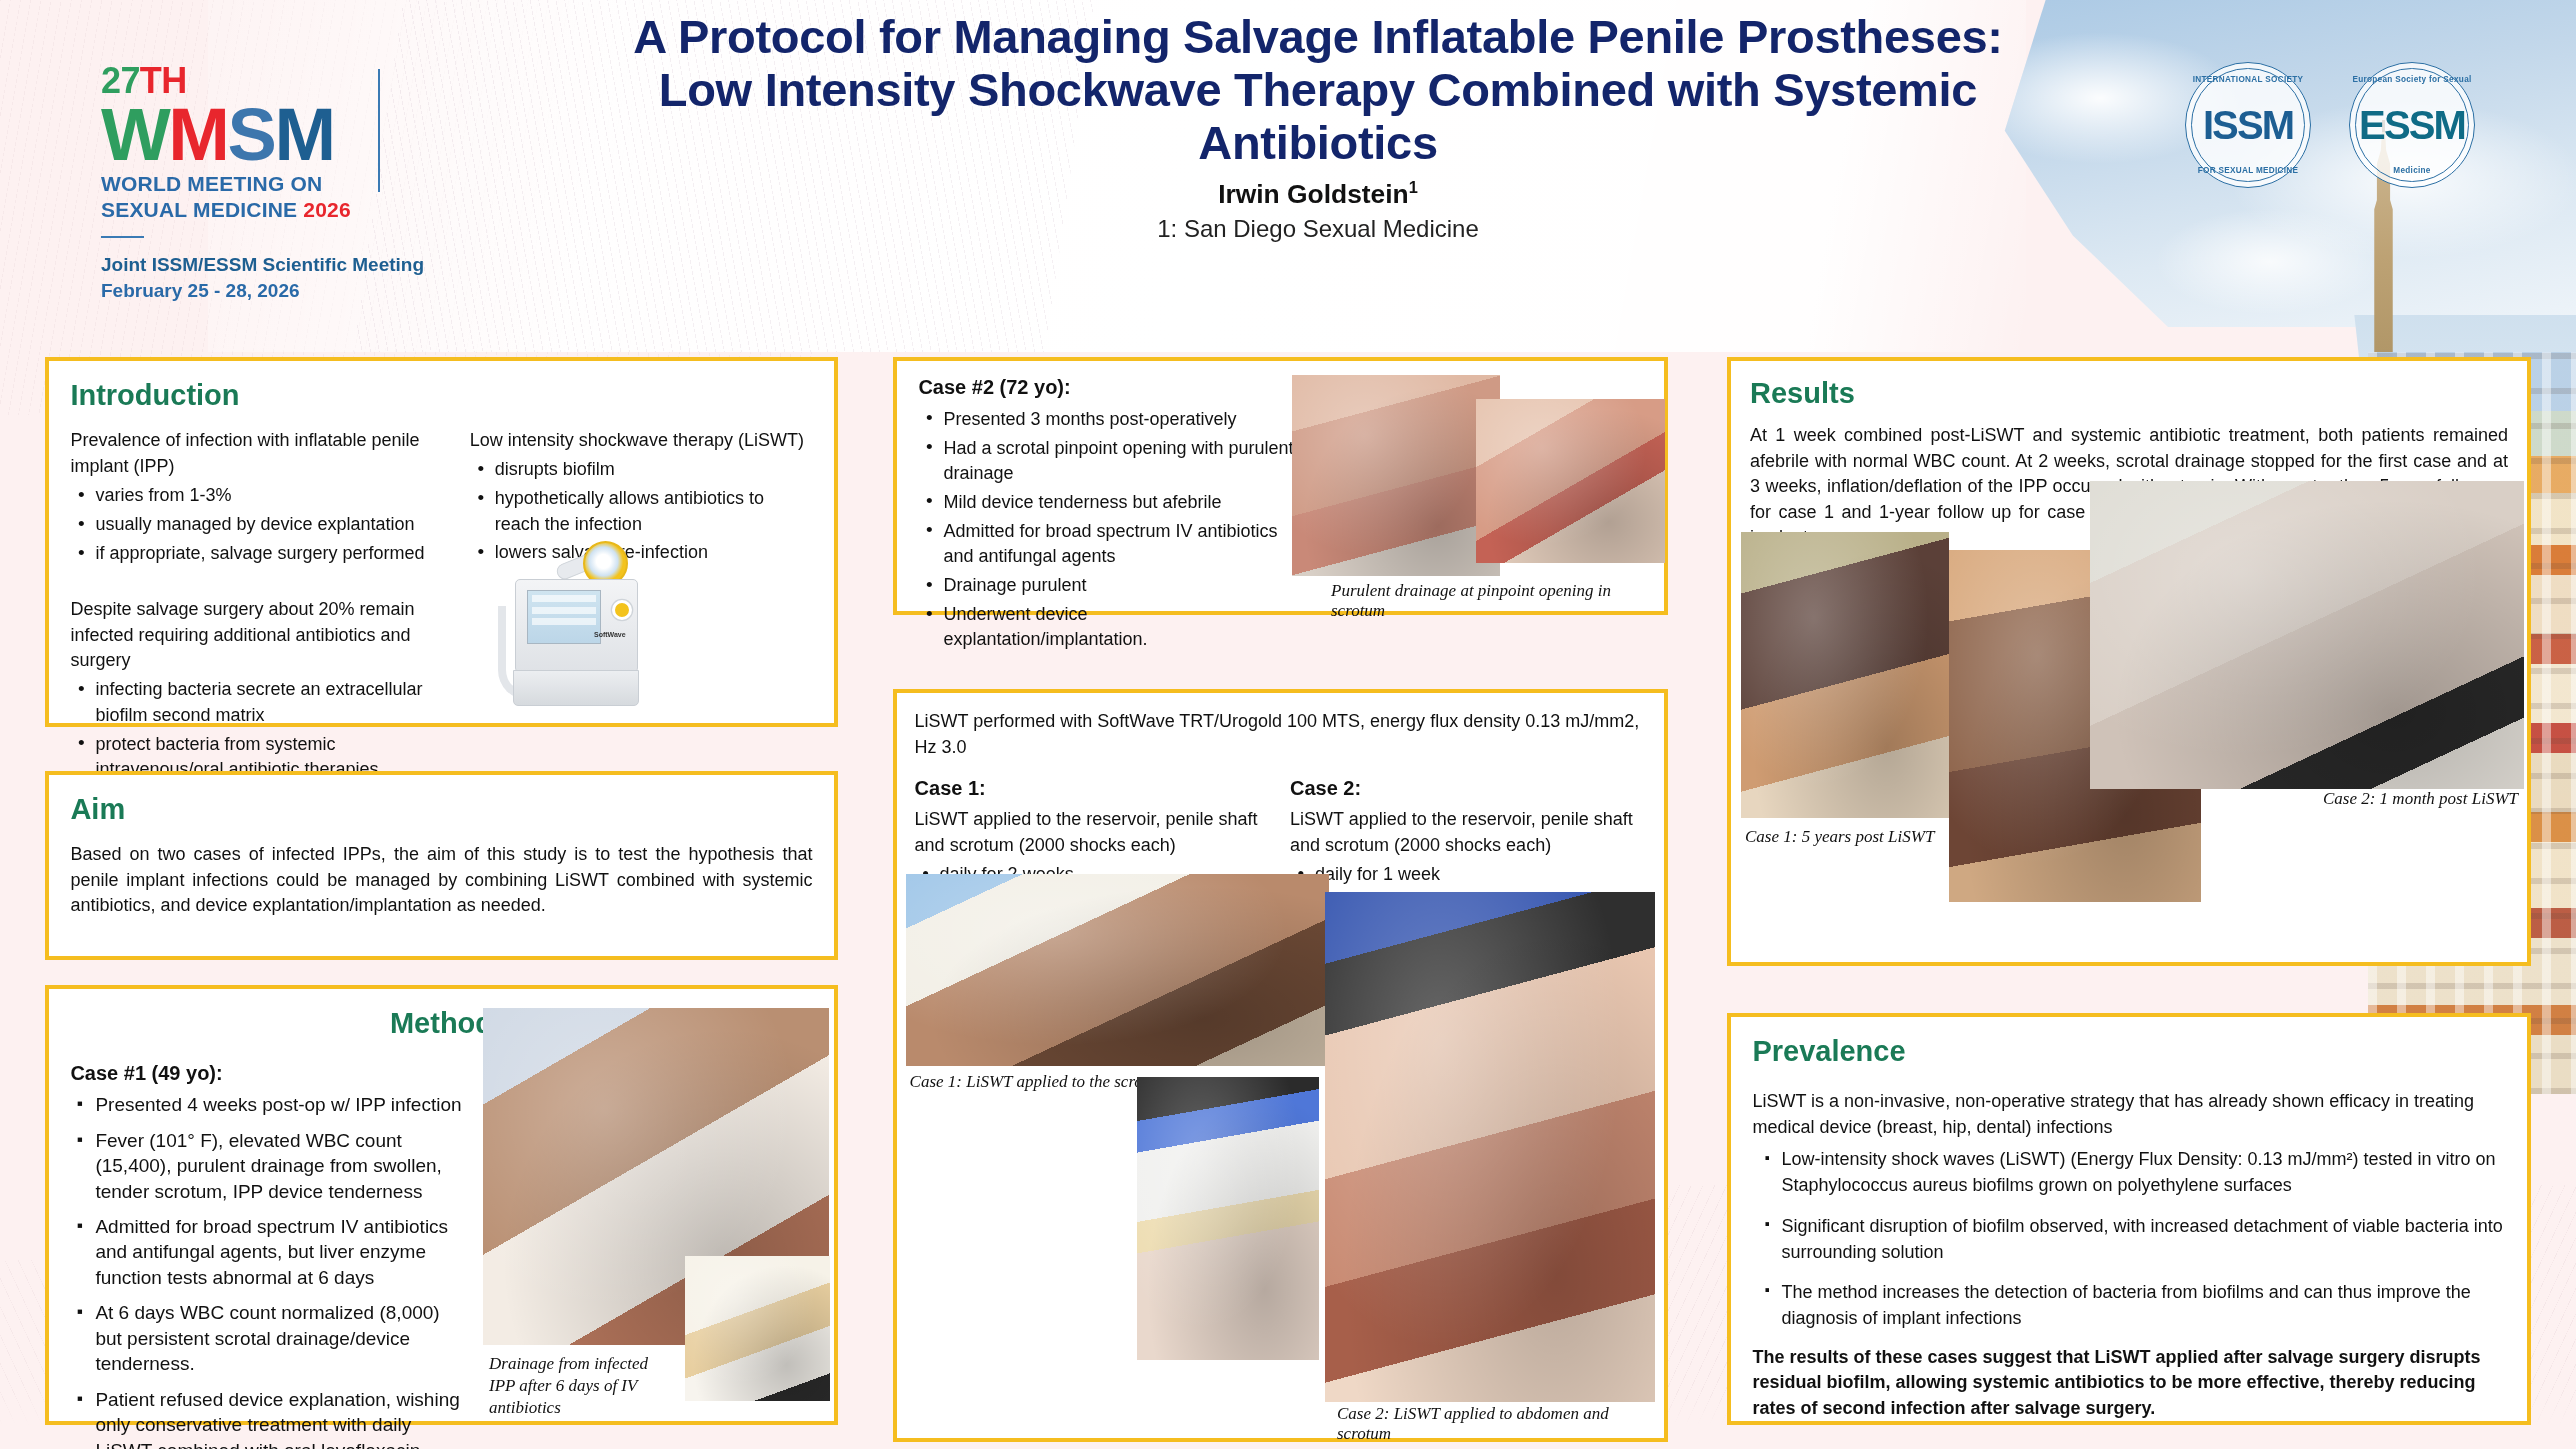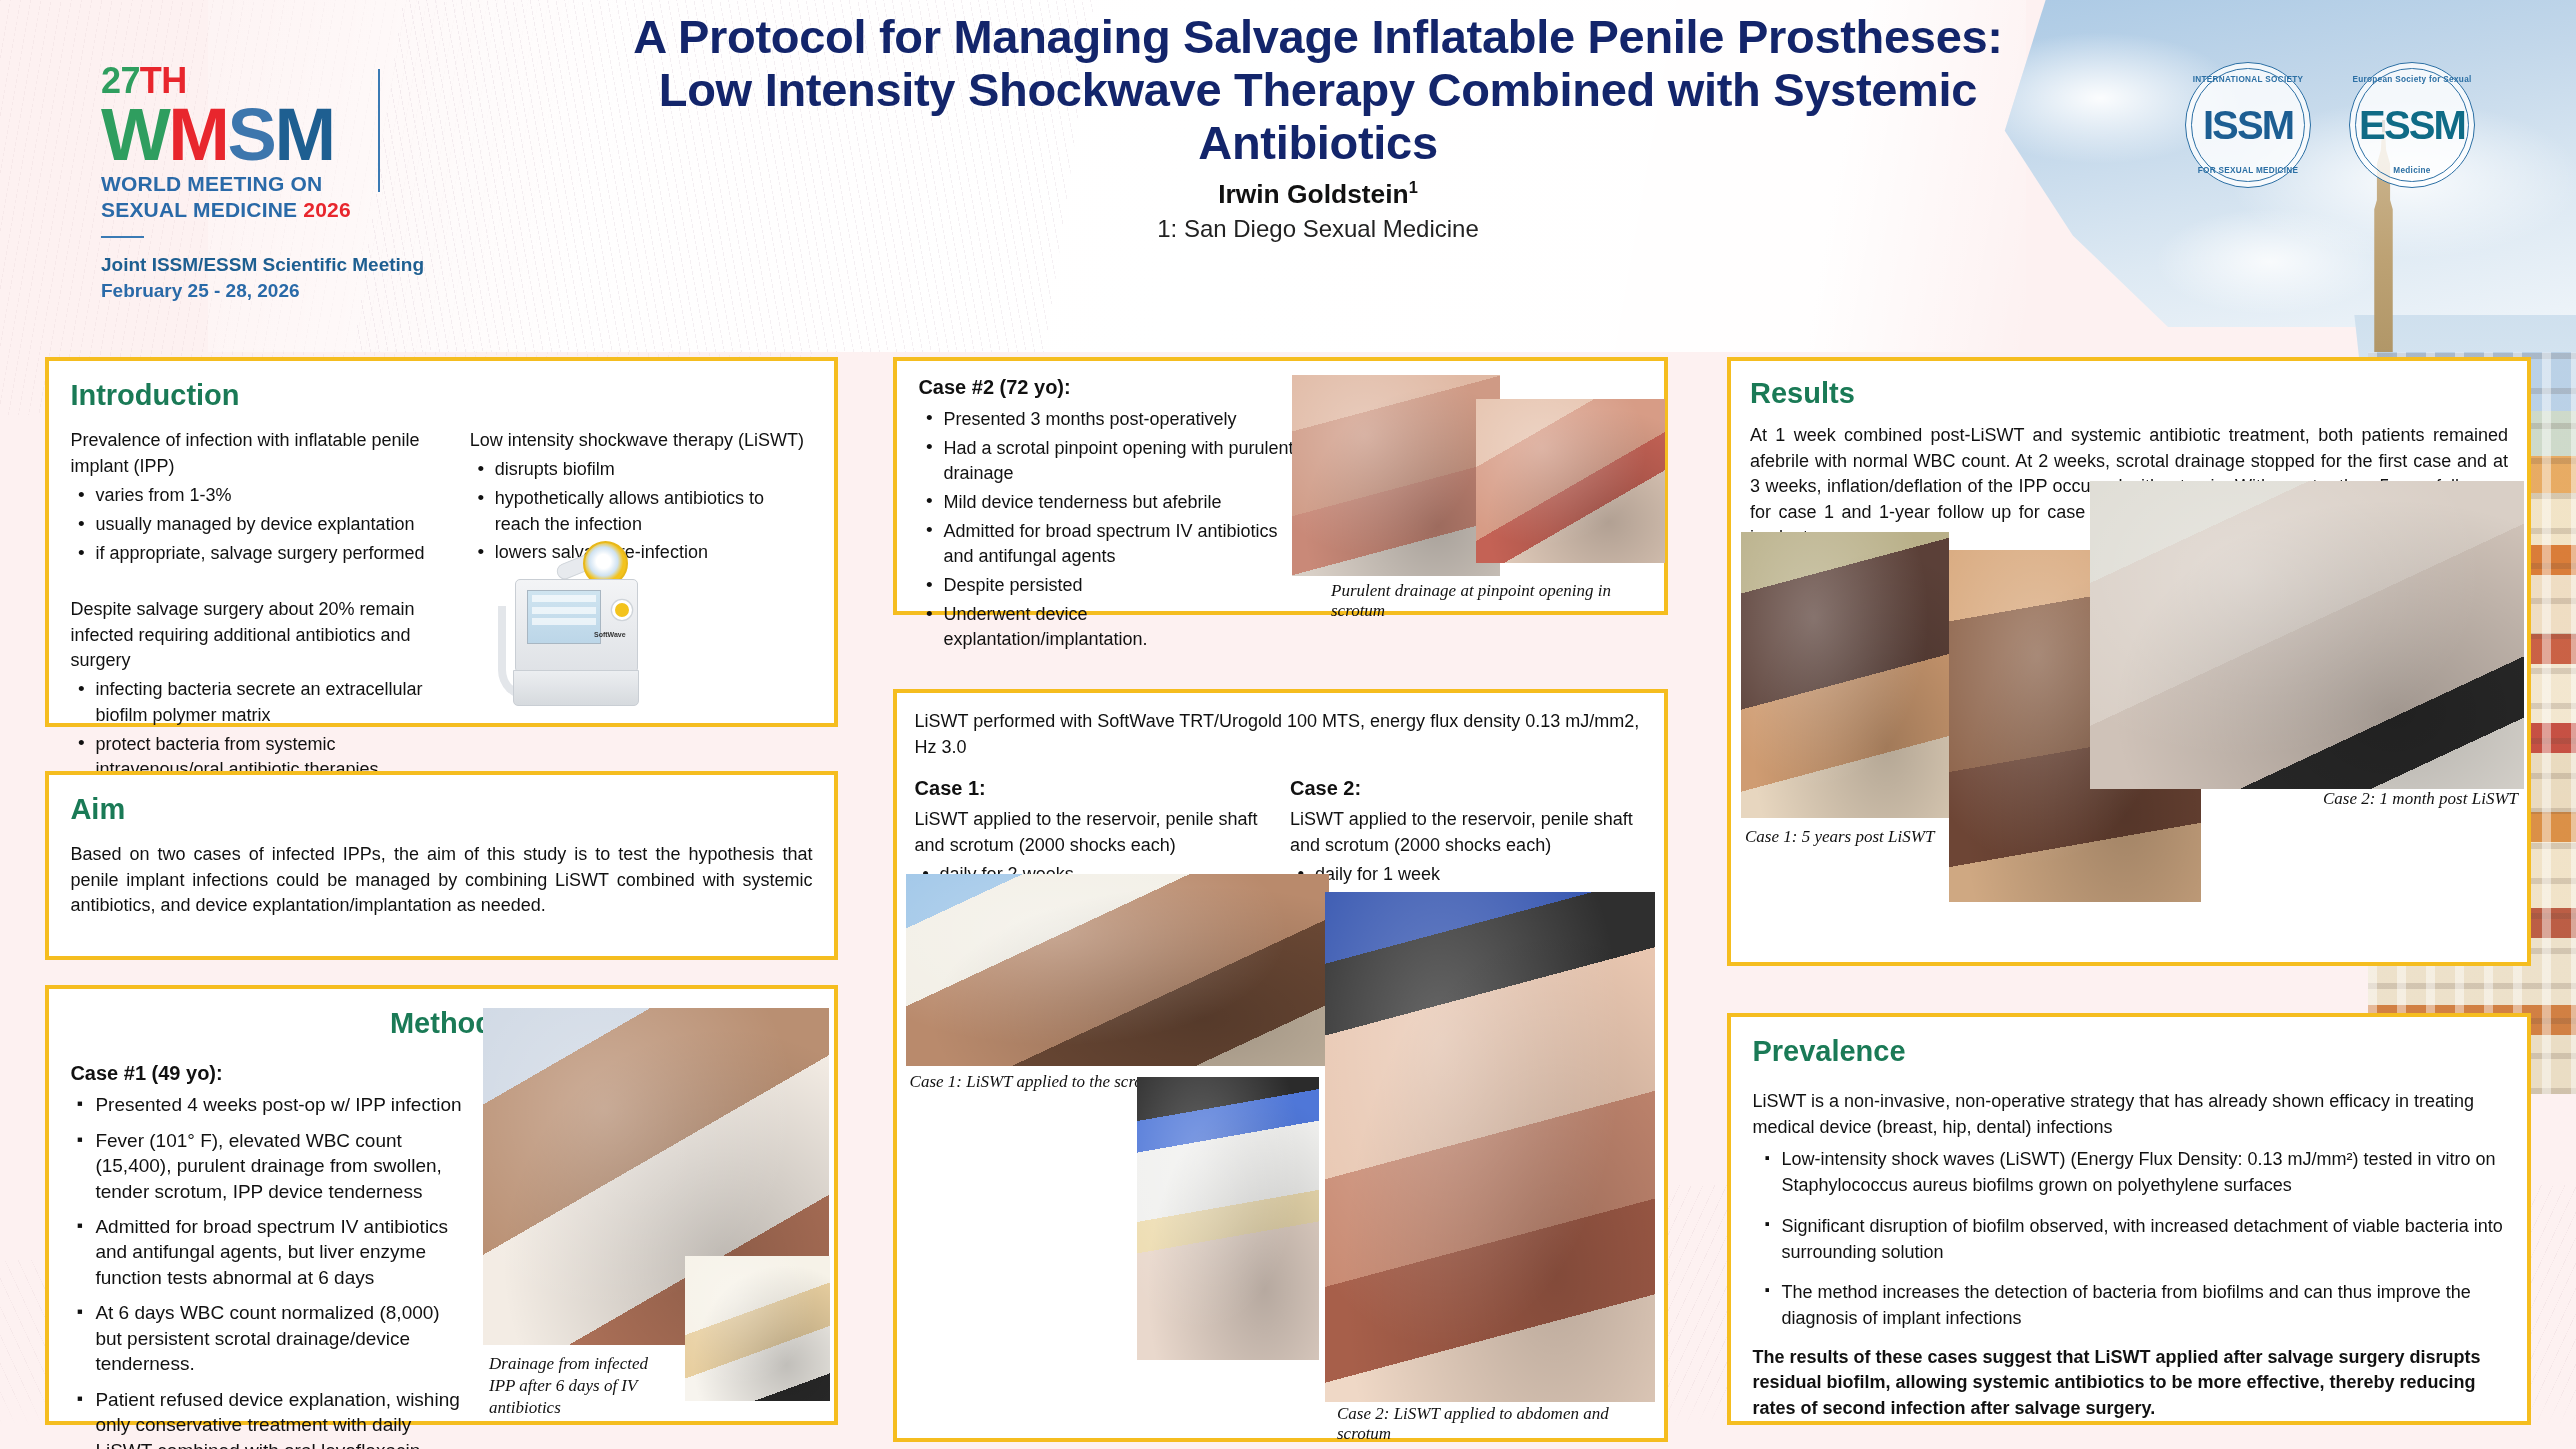--- a/index.html
+++ b/index.html
@@ -277,21 +277,21 @@
       <div class="two-col">
         <div style="width:52%;">
           <div class="body-text">Prevalence of infection with inflatable penile implant (IPP)</div>
           <ul class="dots">
             <li>varies from 1-3%</li>
             <li>usually managed by device explantation</li>
             <li>if appropriate, salvage surgery performed</li>
           </ul>
           <div class="body-text" style="margin-top:31px;">Despite salvage surgery about 20% remain infected requiring additional antibiotics and surgery</div>
           <ul class="dots">
-            <li>infecting bacteria secrete an extracellular biofilm polymer matrix</li>
+            <li>infecting bacteria secrete an extracellular biofilm second matrix</li>
             <li>protect bacteria from systemic intravenous/oral antibiotic therapies</li>
           </ul>
         </div>
         <div style="width:48%;">
           <div class="body-text">Low intensity shockwave therapy (LiSWT)</div>
           <ul class="dots">
             <li>disrupts biofilm</li>
             <li>hypothetically allows antibiotics to reach the infection</li>
             <li>lowers salvage re-infection</li>
           </ul>
@@ -350,21 +350,21 @@
 
   <div class="panel" style="left:893px; top:357px; width:775px; height:258px;">
     <div class="panel-inner" style="padding-top:15px;">
       <div style="width:378px;">
         <div class="case-title">Case #2 (72 yo):</div>
         <ul class="dots">
           <li>Presented 3 months post-operatively</li>
           <li>Had a scrotal pinpoint opening with purulent drainage</li>
           <li>Mild device tenderness but afebrile</li>
           <li>Admitted for broad spectrum IV antibiotics and antifungal agents</li>
-          <li>Despite persisted</li>
+          <li>Drainage purulent</li>
           <li>Underwent device explantation/implantation.</li>
         </ul>
       </div>
     </div>
     <div class="photo" style="left:395px; top:14px; width:208px; height:201px; background:linear-gradient(165deg,#e0b9a4 0 22%, #cf9a85 22% 55%, #c98978 55% 78%, #d8cfc6 78% 100%);">
       <div class="sheen"></div>
     </div>
     <div class="photo" style="left:579px; top:38px; width:189px; height:164px; background:linear-gradient(150deg,#e6c3ae 0 25%, #d79c86 25% 52%, #c46255 52% 66%, #e3cdbc 66% 100%);">
       <div class="sheen"></div>
     </div>

